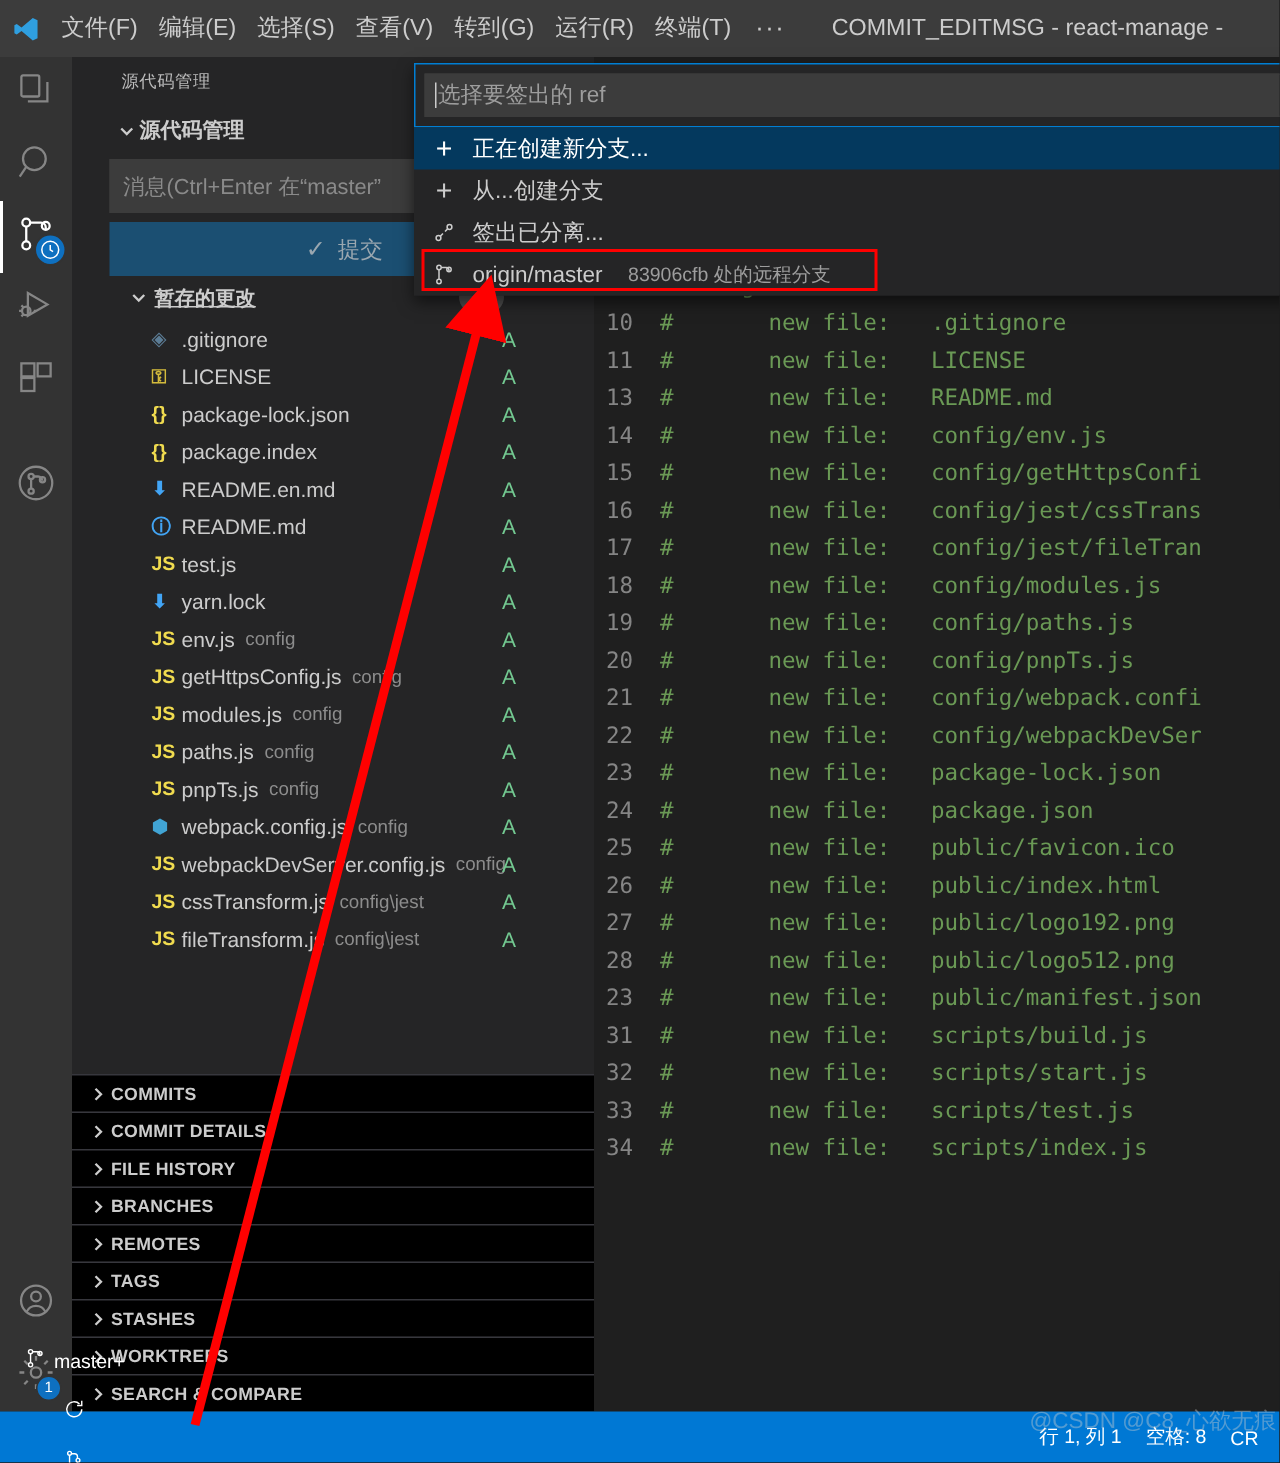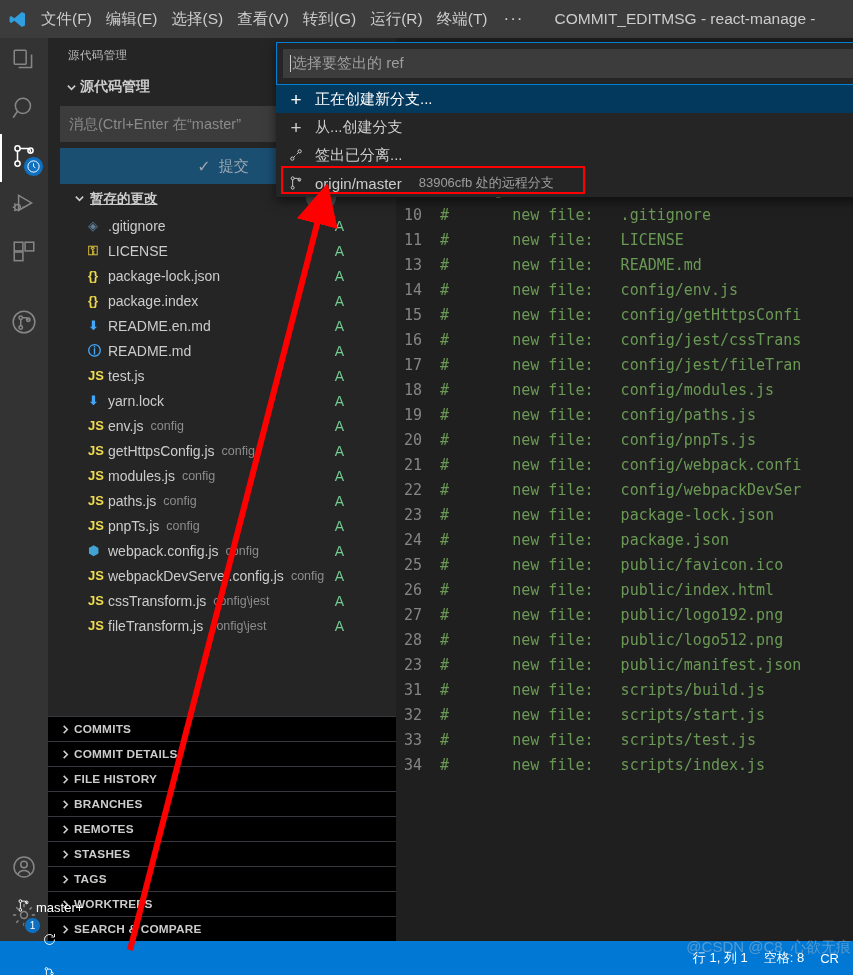--- a/index.html
+++ b/index.html
@@ -44,21 +44,21 @@
     display: flex; align-items: center; justify-content: center;
     border: 1px solid #333333;
   }
   .act-badge.clock { width: 21px; height: 21px; right: 4px; bottom: 5px; font-size: 0; }
   .act-badge.clock svg { width: 15px; height: 15px; stroke: #fff; fill: none; stroke-width: 1.6; }
   .act-bottom { position: absolute; bottom: 0; left: 0; width: 48px; }
 
   
   .sidebar {
     position: absolute; top: 38px; left: 48px; width: 348px; height: 903px;
-    background: #252526; color: #cccccc; overflow: hidden;
+    background: #252526; color: #cccccc; overflow: hidden; padding-left: 13px;
   }
   .sb-title {
     height: 35px; line-height: 35px; padding-left: 20px;
     font-size: 11.5px; color: #bbbbbb; letter-spacing: .4px;
   }
   .sb-section-head {
     height: 28px; display: flex; align-items: center;
     font-size: 12.5px; font-weight: bold; color: #cccccc; padding-left: 4px;
   }
   .chev { width: 18px; display:flex; align-items:center; justify-content:center; color:#cccccc; }
@@ -441,29 +441,29 @@
             </svg>
           </span>
           <span>REMOTES</span>
         </div>
         <div class="sb-collapsed">
           <span class="chev">
             <svg viewBox="0 0 12 12">
               <path d="M4 2l4 4-4 4"></path>
             </svg>
           </span>
+          <span>TAGS</span>
+        </div>
+        <div class="sb-collapsed">
+          <span class="chev">
+            <svg viewBox="0 0 12 12">
+              <path d="M4 2l4 4-4 4"></path>
+            </svg>
+          </span>
           <span>STASHES</span>
-        </div>
-        <div class="sb-collapsed">
-          <span class="chev">
-            <svg viewBox="0 0 12 12">
-              <path d="M4 2l4 4-4 4"></path>
-            </svg>
-          </span>
-          <span>TAGS</span>
         </div>
         <div class="sb-collapsed">
           <span class="chev">
             <svg viewBox="0 0 12 12">
               <path d="M4 2l4 4-4 4"></path>
             </svg>
           </span>
           <span>WORKTREES</span>
         </div>
         <div class="sb-collapsed">

